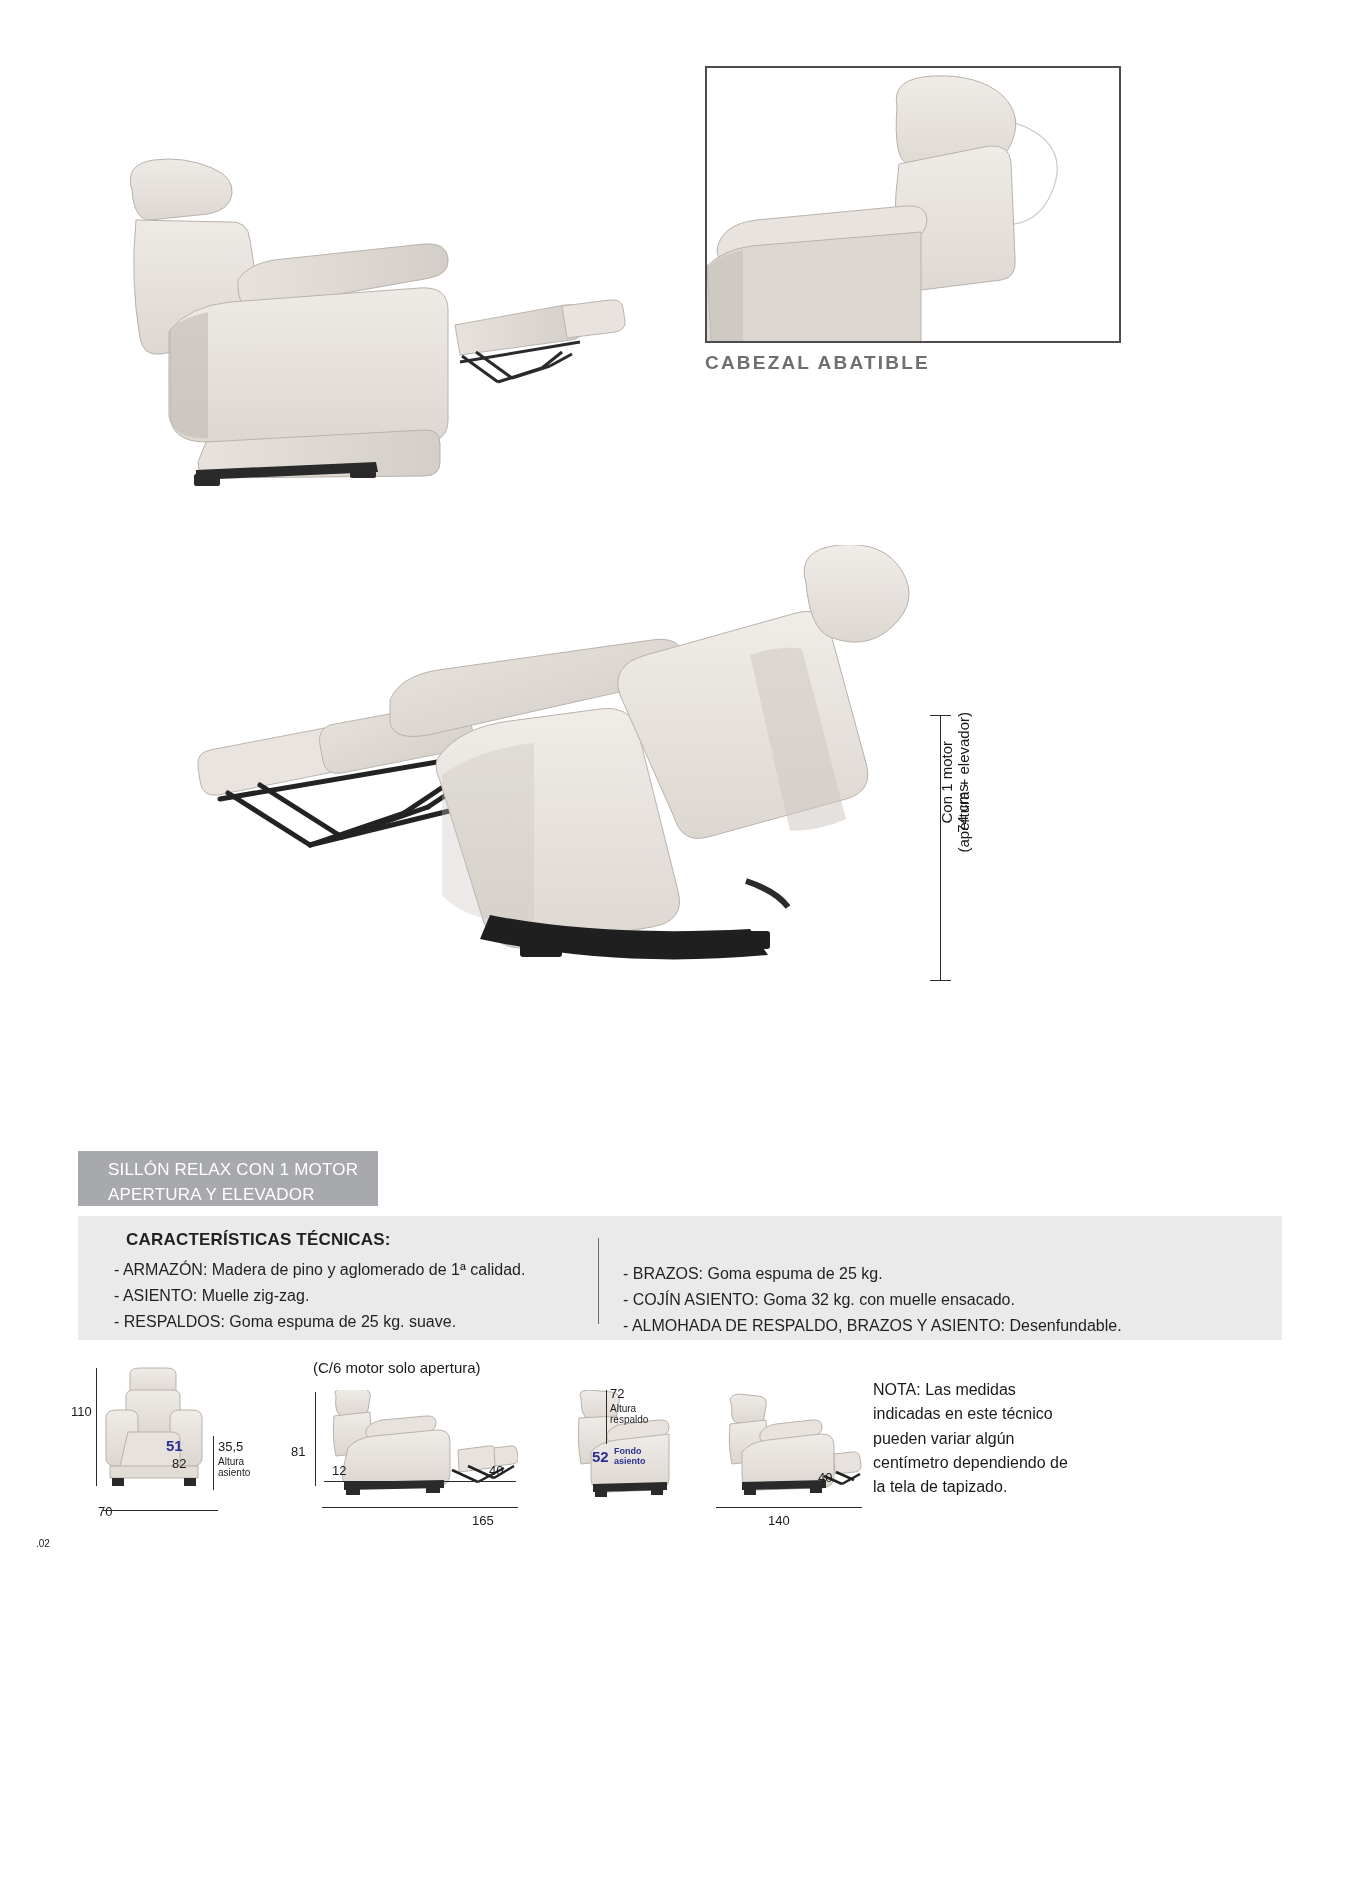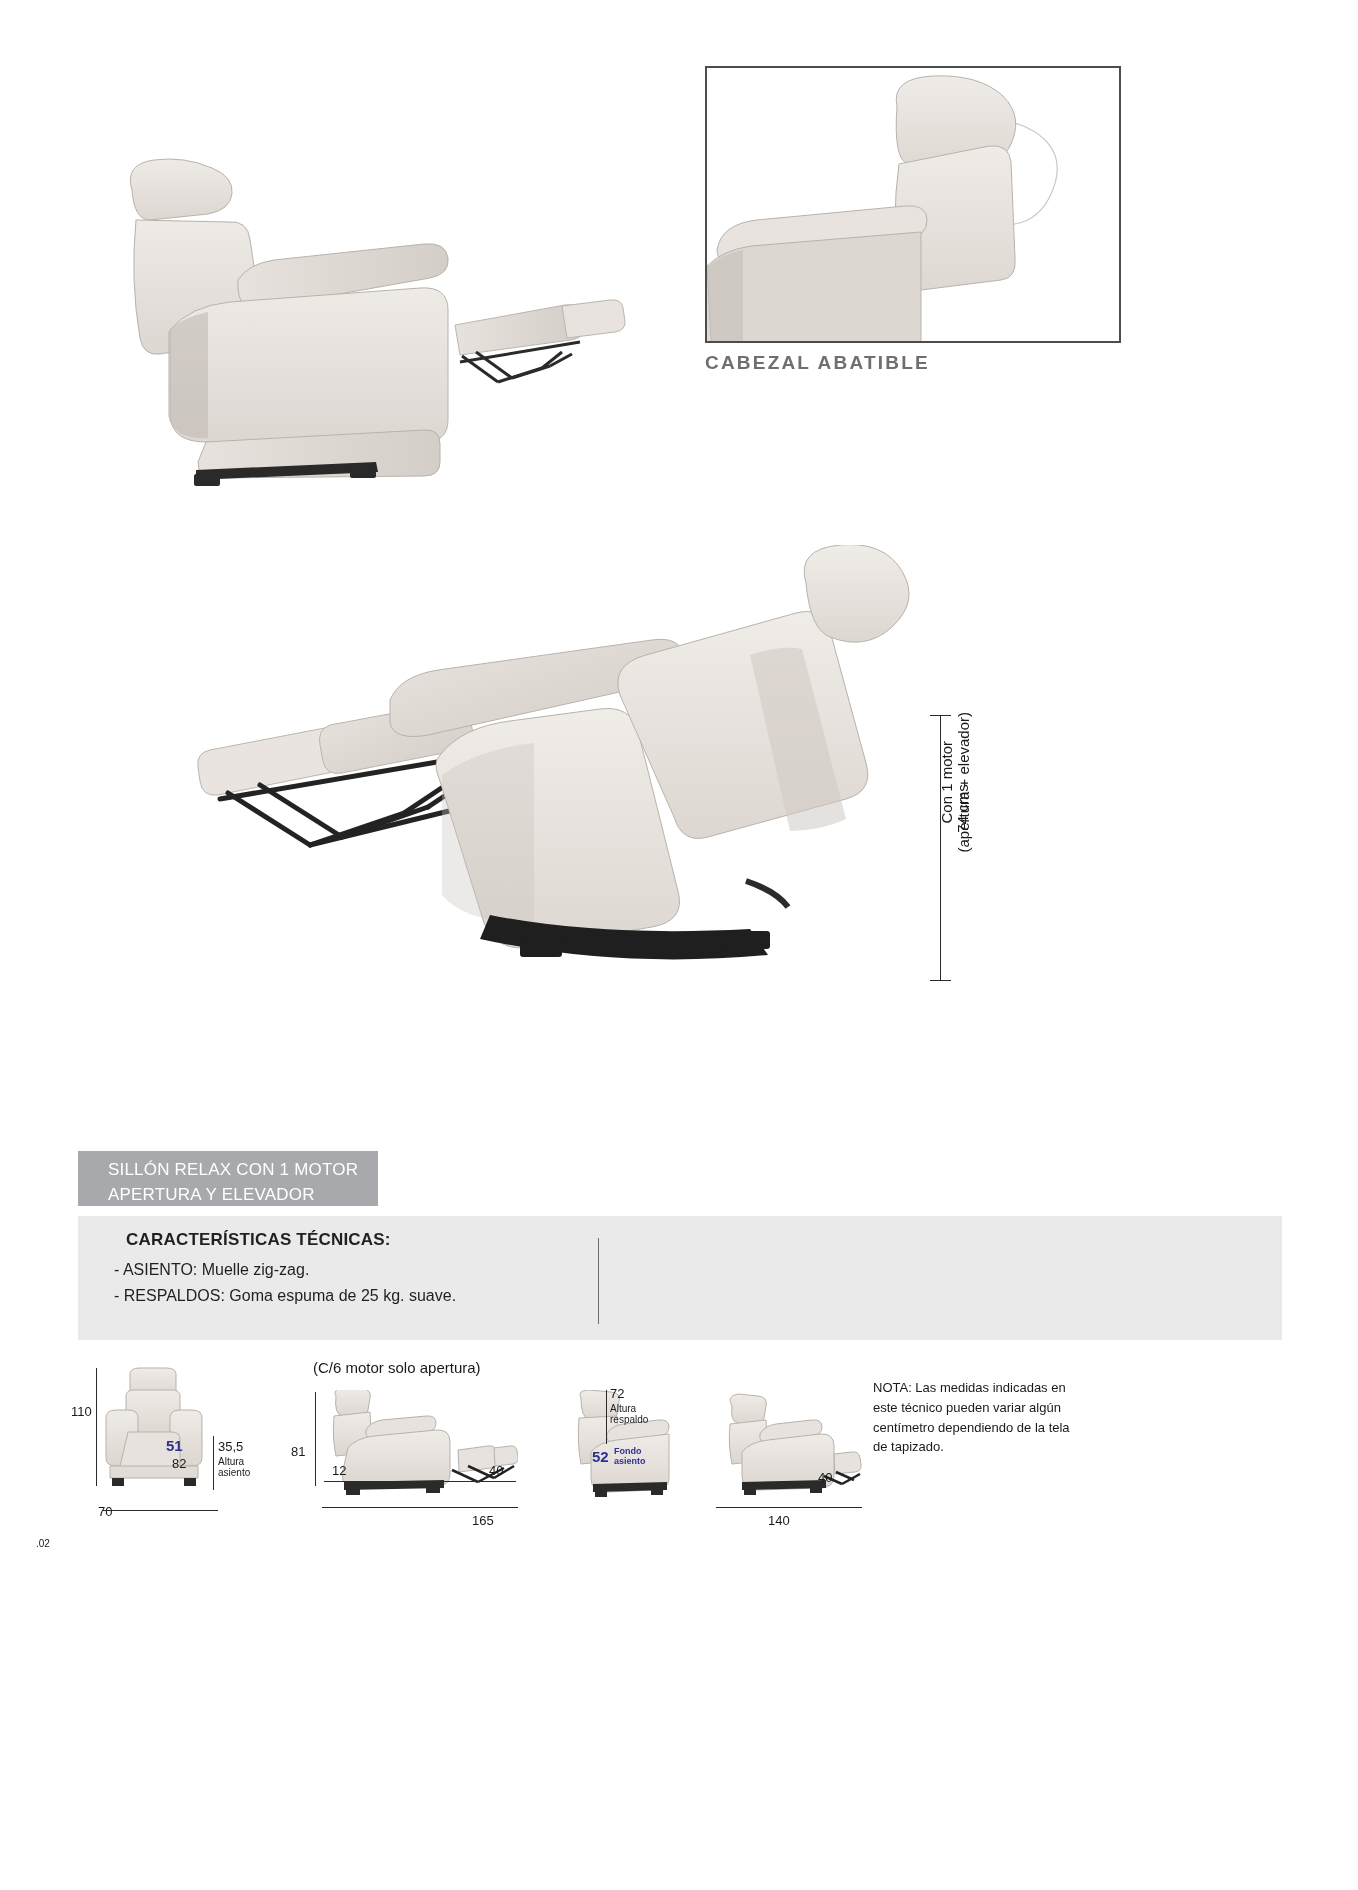--- a/index.html
+++ b/index.html
@@ -67,21 +67,21 @@
   .meas.blue{color:#2e3192;font-weight:bold;font-size:15px;}
   .meas.bluesm{color:#2e3192;font-weight:bold;font-size:9px;line-height:1.05;}
 
   .hline{position:absolute;height:1px;background:#2b2b2b;}
   .vline{position:absolute;width:1px;background:#2b2b2b;}
 
   .c1motor{position:absolute;left:313px;top:1359px;font-size:15px;color:#1a1a1a;}
 
   .nota{
     position:absolute;left:873px;top:1378px;width:210px;
-    font-size:13px;line-height:1.52;color:#1a1a1a;
+    font-size:16px;line-height:1.52;color:#1a1a1a;
   }
 
   .pagenum{position:absolute;left:36px;top:1538px;font-size:10px;color:#1a1a1a;}
 </style>
 </head>
 <body>
 
 <div class="page">
 
   <div class="svgwrap" style="left:110px;top:130px;width:520px;height:380px;">
@@ -212,25 +212,33 @@
 
   <div class="title-band">
     <div>SILLÓN RELAX CON 1 MOTOR</div>
     <div>APERTURA Y ELEVADOR (PARED/0)</div>
   </div>
 
   <div class="specs">
     <div class="col-left">
       <h3>CARACTERÍSTICAS TÉCNICAS:</h3>
       <ul>
+        <li>- ARMAZÓN: Madera de pino y aglomerado de 1ª calidad.</li>
         <li>- ASIENTO: Muelle zig-zag.</li>
         <li>- RESPALDOS: Goma espuma de 25 kg. suave.</li>
       </ul>
     </div>
     <div class="divider"></div>
+    <div class="col-right">
+      <ul>
+        <li>- BRAZOS: Goma espuma de 25 kg.</li>
+        <li>- COJÍN ASIENTO: Goma 32 kg. con muelle ensacado.</li>
+        <li>- ALMOHADA DE RESPALDO, BRAZOS Y ASIENTO: Desenfundable.</li>
+      </ul>
+    </div>
   </div>
 
   <div class="thumb" style="left:100px;top:1366px;width:110px;height:130px;">
     <svg viewBox="0 0 110 130" width="110" height="130">
       <defs>
           <linearGradient id="t1" x1="0" y1="0" x2="0" y2="1">
             <stop offset="0%" stop-color="#efebe7"></stop>
             <stop offset="100%" stop-color="#dcd6d0"></stop>
           </linearGradient>
         </defs>

